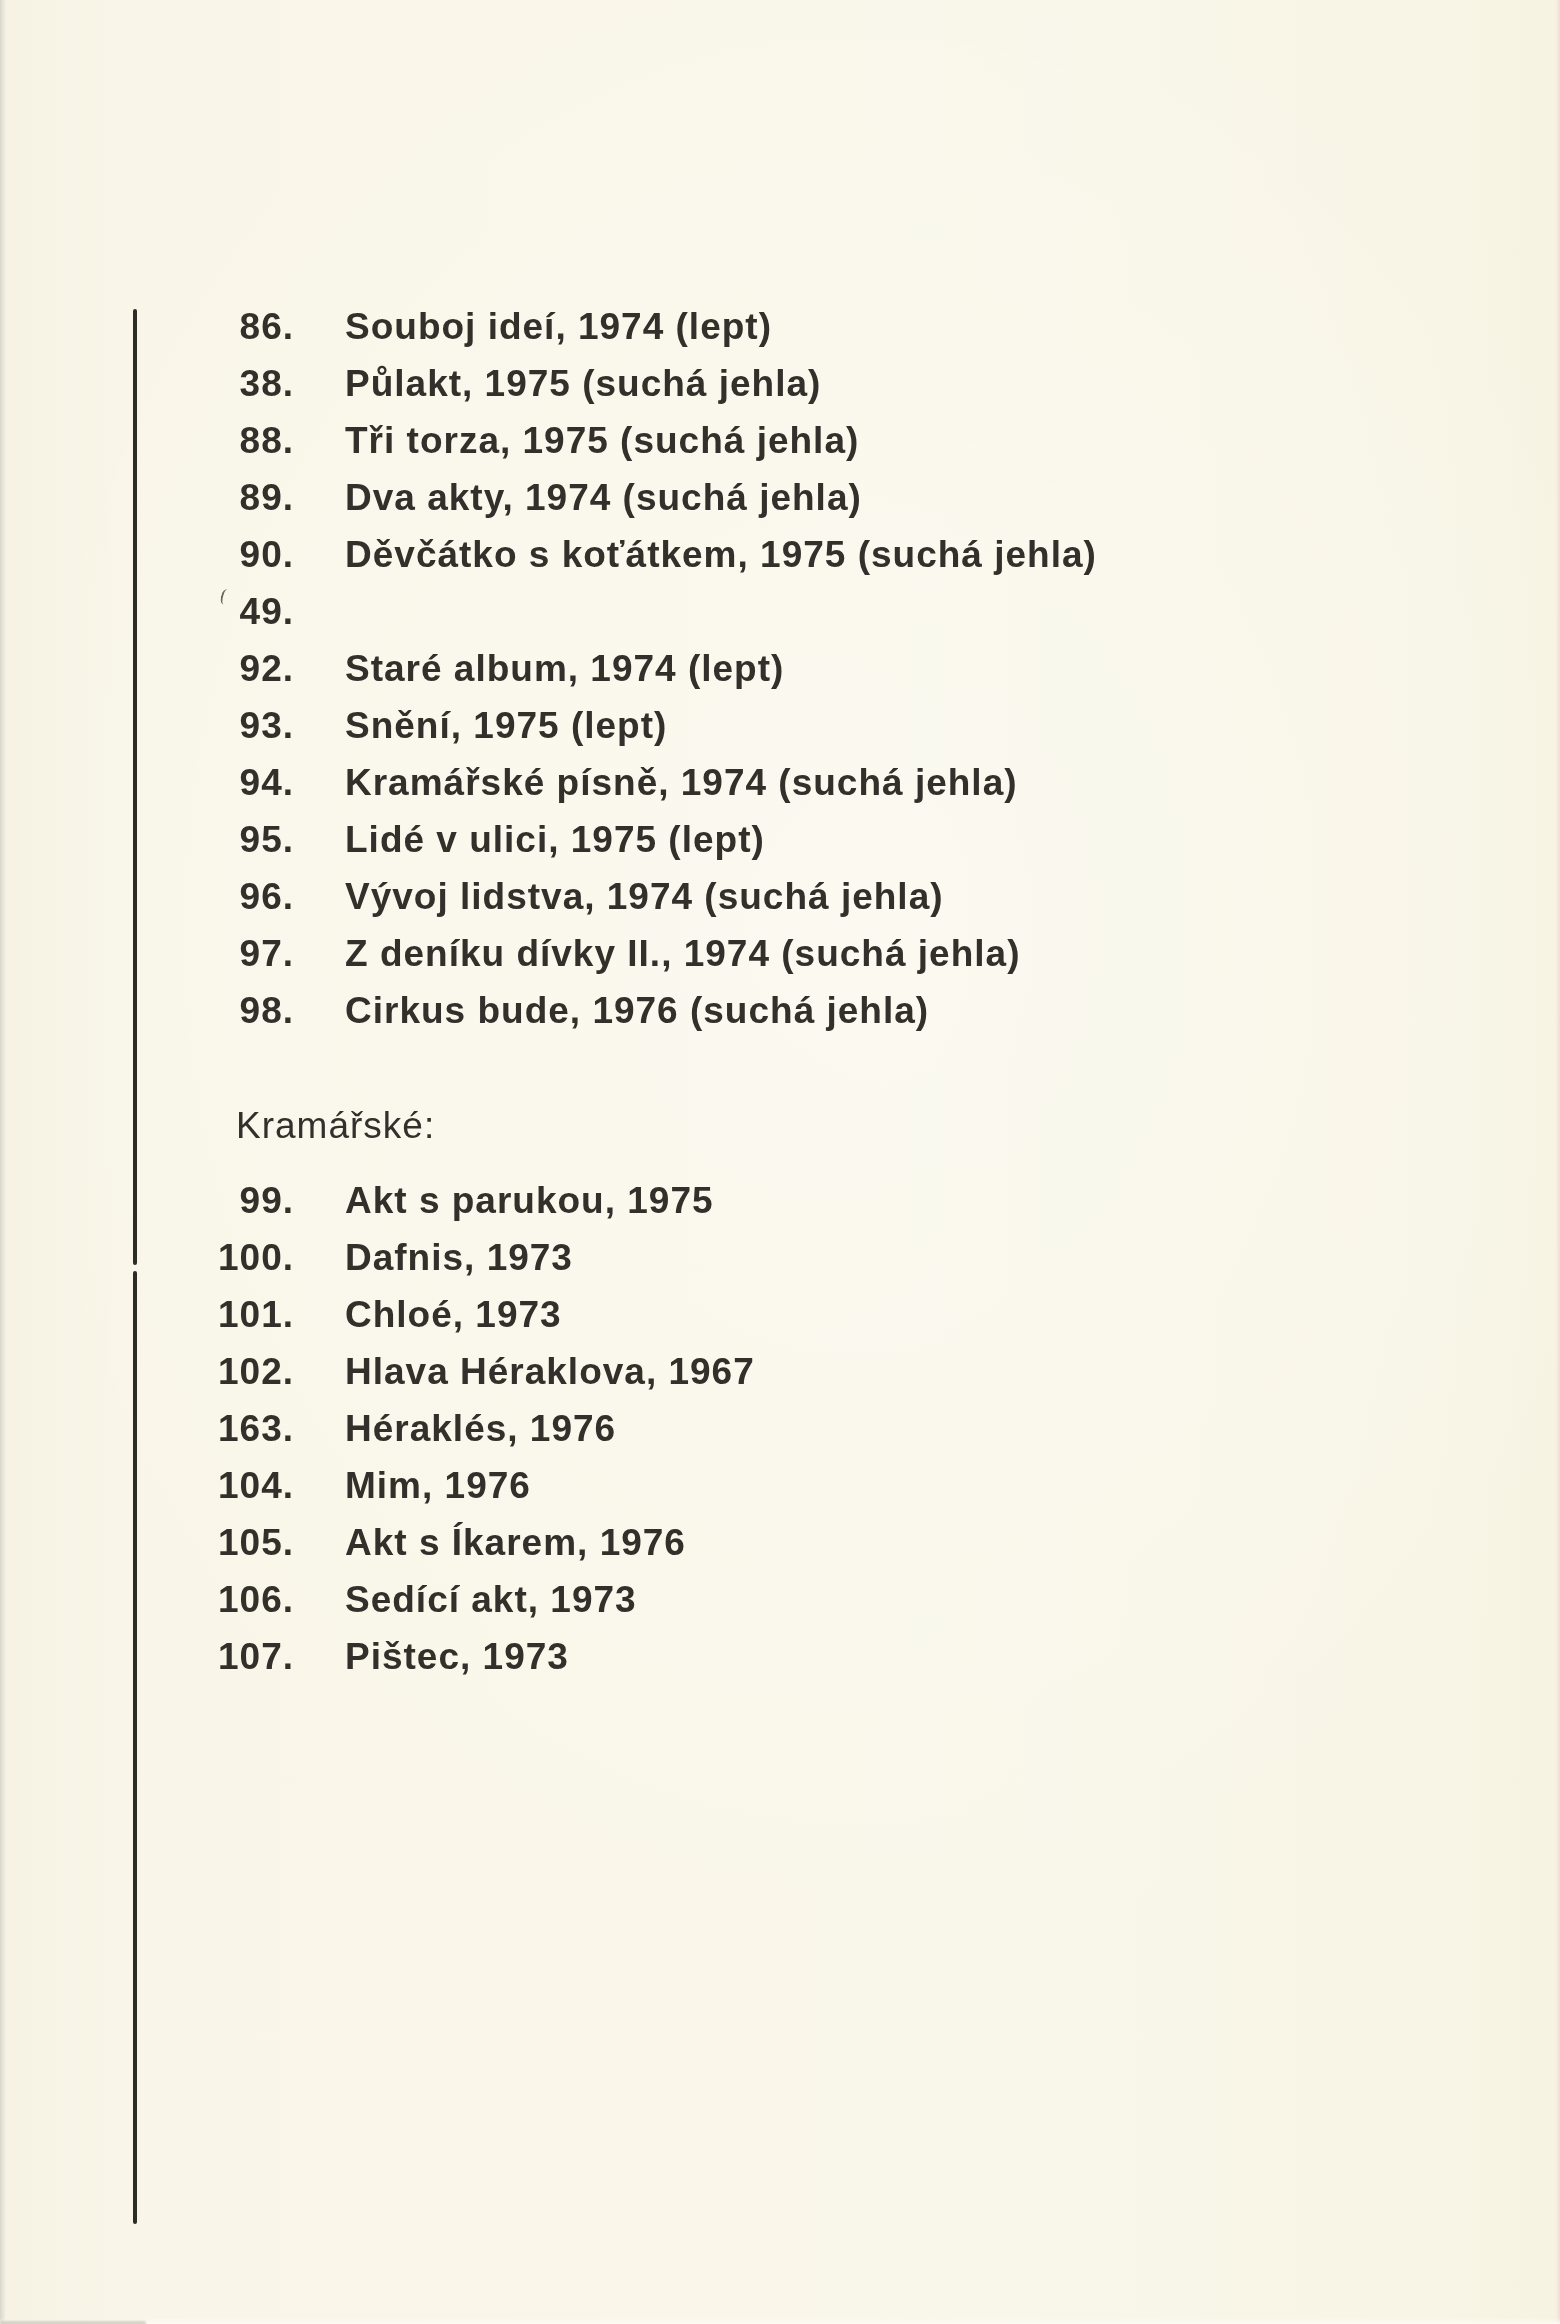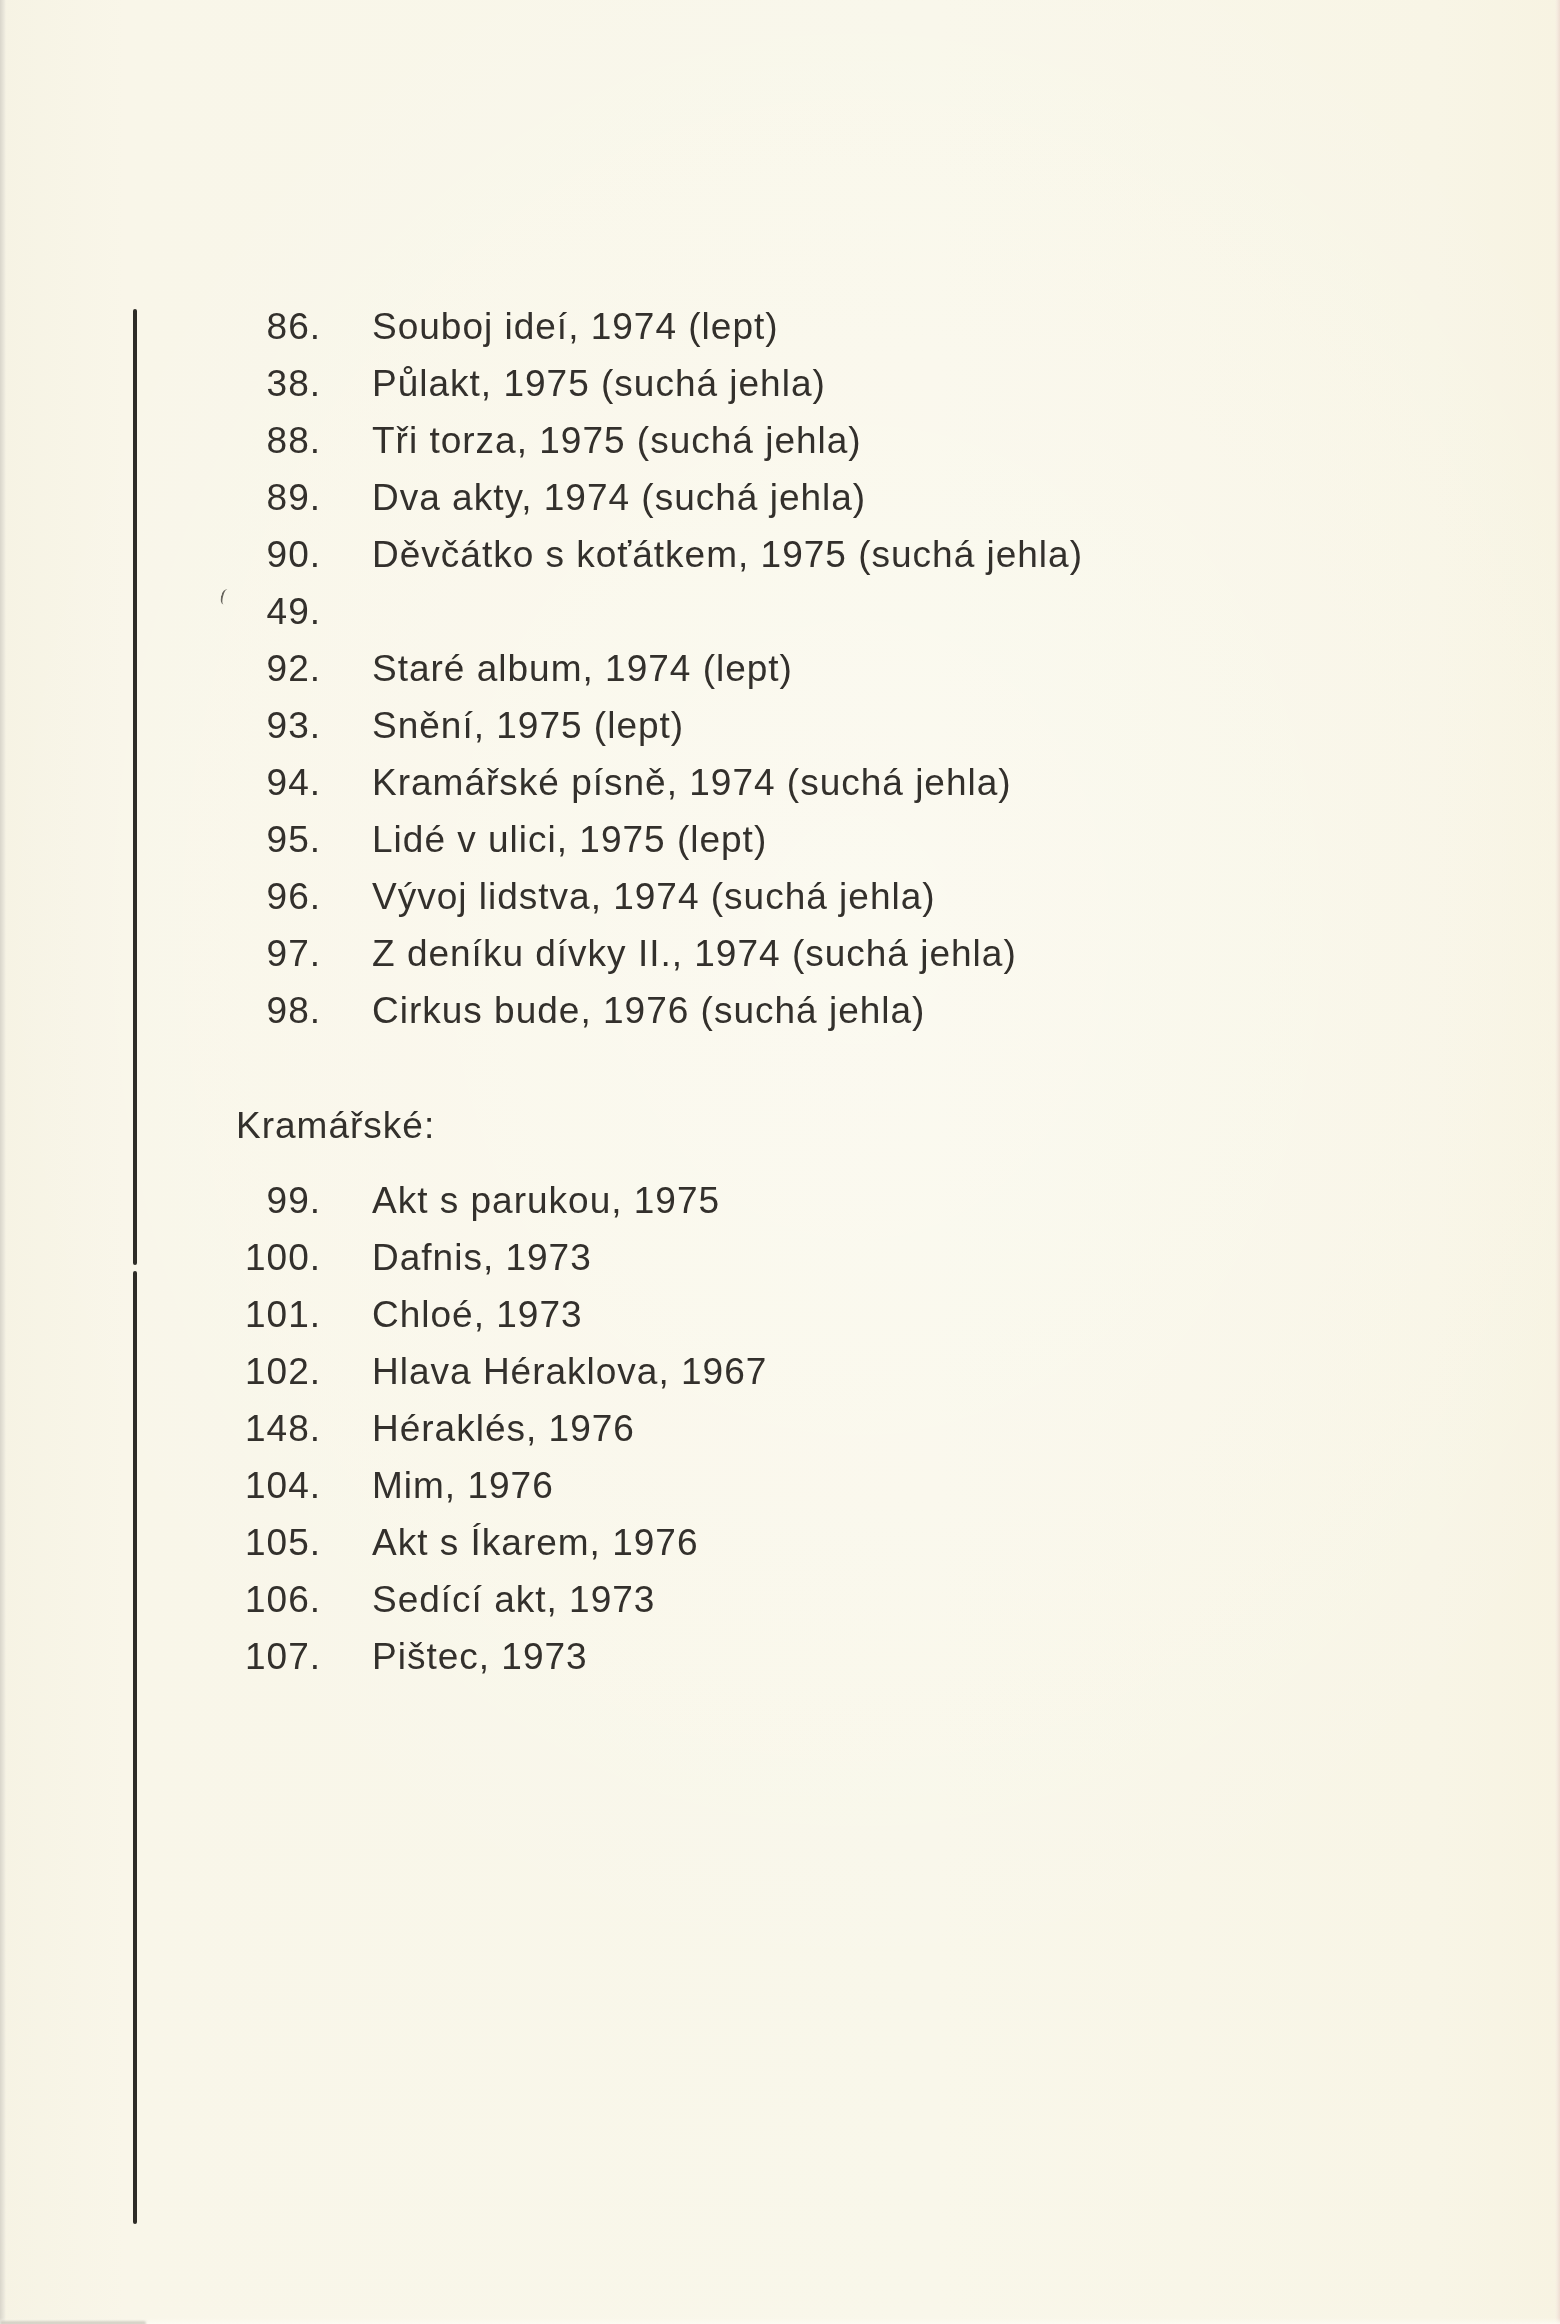--- a/index.html
+++ b/index.html
@@ -41,21 +41,21 @@
   .vrule.seg2 { top: 1271px; height: 953px; }
 
   
   .speck {
     position: absolute; left: 221px; top: 589px; width: 6.8px; height: 15.6px;
     border-left: 2.9px solid #45423c; border-radius: 60% 0 0 60%;
     transform: rotate(14deg); opacity: .8;
   }
 
   
-  .catalog-list { position: absolute; left: 209px; }
+  .catalog-list { position: absolute; left: 182px; font-weight: bold; }
   #list-grafika  { top: 298px; }
   #list-drevorezy { top: 1172px; }
   .row { display: flex; align-items: baseline; height: 57px; line-height: 57px; white-space: nowrap; }
   .num {
     width: 112px; text-align: right; flex: 0 0 112px;
     font-size: 37px; letter-spacing: 1px;
   }
   .title {
     margin-left: 51px;
     font-size: 37px; letter-spacing: 1px;
@@ -167,21 +167,21 @@
         <span class="num">101.</span>
         <span class="title">Chloé, 1973</span>
       </div>
 
       <div class="row">
         <span class="num">102.</span>
         <span class="title">Hlava Héraklova, 1967</span>
       </div>
 
       <div class="row">
-        <span class="num">148.</span>
+        <span class="num">163.</span>
         <span class="title">Héraklés, 1976</span>
       </div>
 
       <div class="row">
         <span class="num">104.</span>
         <span class="title">Mim, 1976</span>
       </div>
 
       <div class="row">
         <span class="num">105.</span>

